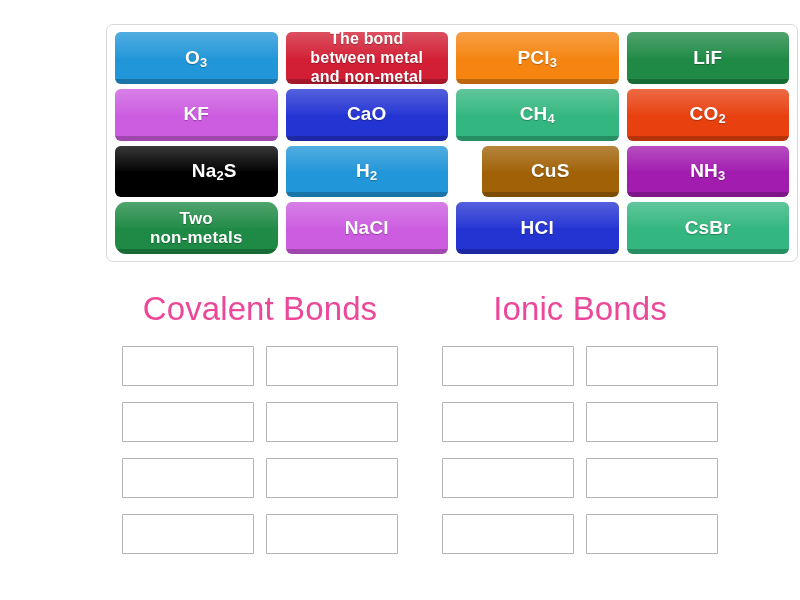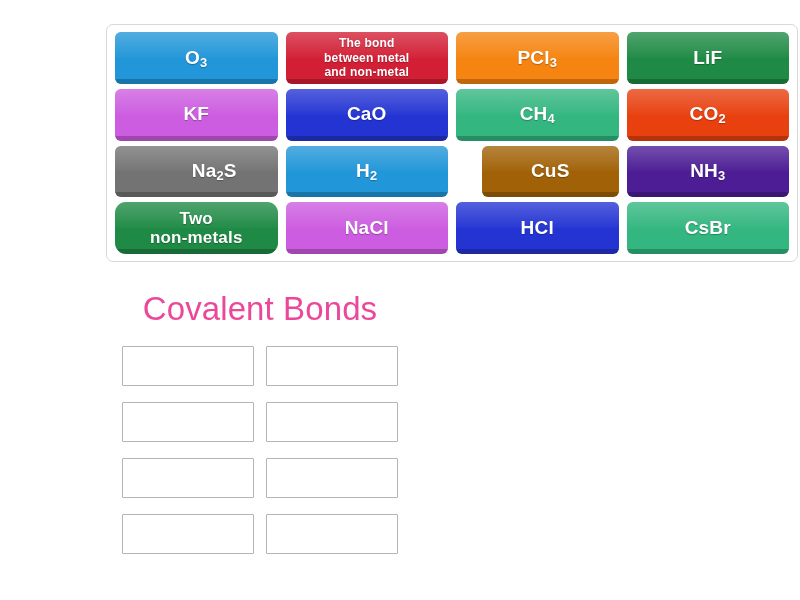--- a/index.html
+++ b/index.html
@@ -76,21 +76,21 @@
     pointer-events: none;
   }
 
   .tile .tile-text {
     position: relative;
     z-index: 2;
     padding: 0 4px;
   }
 
   .tile.small-text {
-    font-size: 12px;
+    font-size: 16px;
     line-height: 1.2;
   }
   .tile.two-line {
     font-size: 17px;
     line-height: 1.12;
   }
 
   .tile sub {
     font-size: 0.68em;
     vertical-align: -0.22em;
@@ -164,30 +164,30 @@
       </div>
       <div class="tile" style="background: rgb(36, 52, 211);">
         <span class="tile-text">CaO</span>
       </div>
       <div class="tile" style="background: rgb(51, 182, 127);">
         <span class="tile-text">CH<sub>4</sub></span>
       </div>
       <div class="tile" style="background: rgb(232, 64, 15);">
         <span class="tile-text">CO<sub>2</sub></span>
       </div>
-      <div class="tile" style="background: #737373; padding-left: 36px;">
+      <div class="tile" style="background: #000000; padding-left: 36px;">
         <span class="tile-text">Na<sub>2</sub>S</span>
       </div>
       <div class="tile" style="background: rgb(33, 150, 216);">
         <span class="tile-text">H<sub>2</sub></span>
       </div>
       <div class="tile" style="background: #a16207; margin-left: 26px;">
         <span class="tile-text">CuS</span>
       </div>
-      <div class="tile" style="background: #4c1d95;">
+      <div class="tile" style="background: #a21caf;">
         <span class="tile-text">NH<sub>3</sub></span>
       </div>
       <div class="tile two-line" style="background: rgb(31, 138, 69); border-radius: 11px;">
         <span class="tile-text">Two<br>non-metals</span>
       </div>
       <div class="tile" style="background: rgb(204, 92, 224);">
         <span class="tile-text">NaCl</span>
       </div>
       <div class="tile" style="background: rgb(36, 52, 211); justify-content: center;">
         <span class="tile-text">HCl</span>
@@ -204,15 +204,28 @@
           <div class="dropzone"></div>
           <div class="dropzone"></div>
           <div class="dropzone"></div>
           <div class="dropzone"></div>
           <div class="dropzone"></div>
           <div class="dropzone"></div>
           <div class="dropzone"></div>
           <div class="dropzone"></div>
         </div>
       </div>
+      <div class="group right">
+        <div class="group-title">Ionic Bonds</div>
+        <div class="dropzones">
+          <div class="dropzone"></div>
+          <div class="dropzone"></div>
+          <div class="dropzone"></div>
+          <div class="dropzone"></div>
+          <div class="dropzone"></div>
+          <div class="dropzone"></div>
+          <div class="dropzone"></div>
+          <div class="dropzone"></div>
+        </div>
+      </div>
     </div>
 
 </div>
 
 </body></html>

